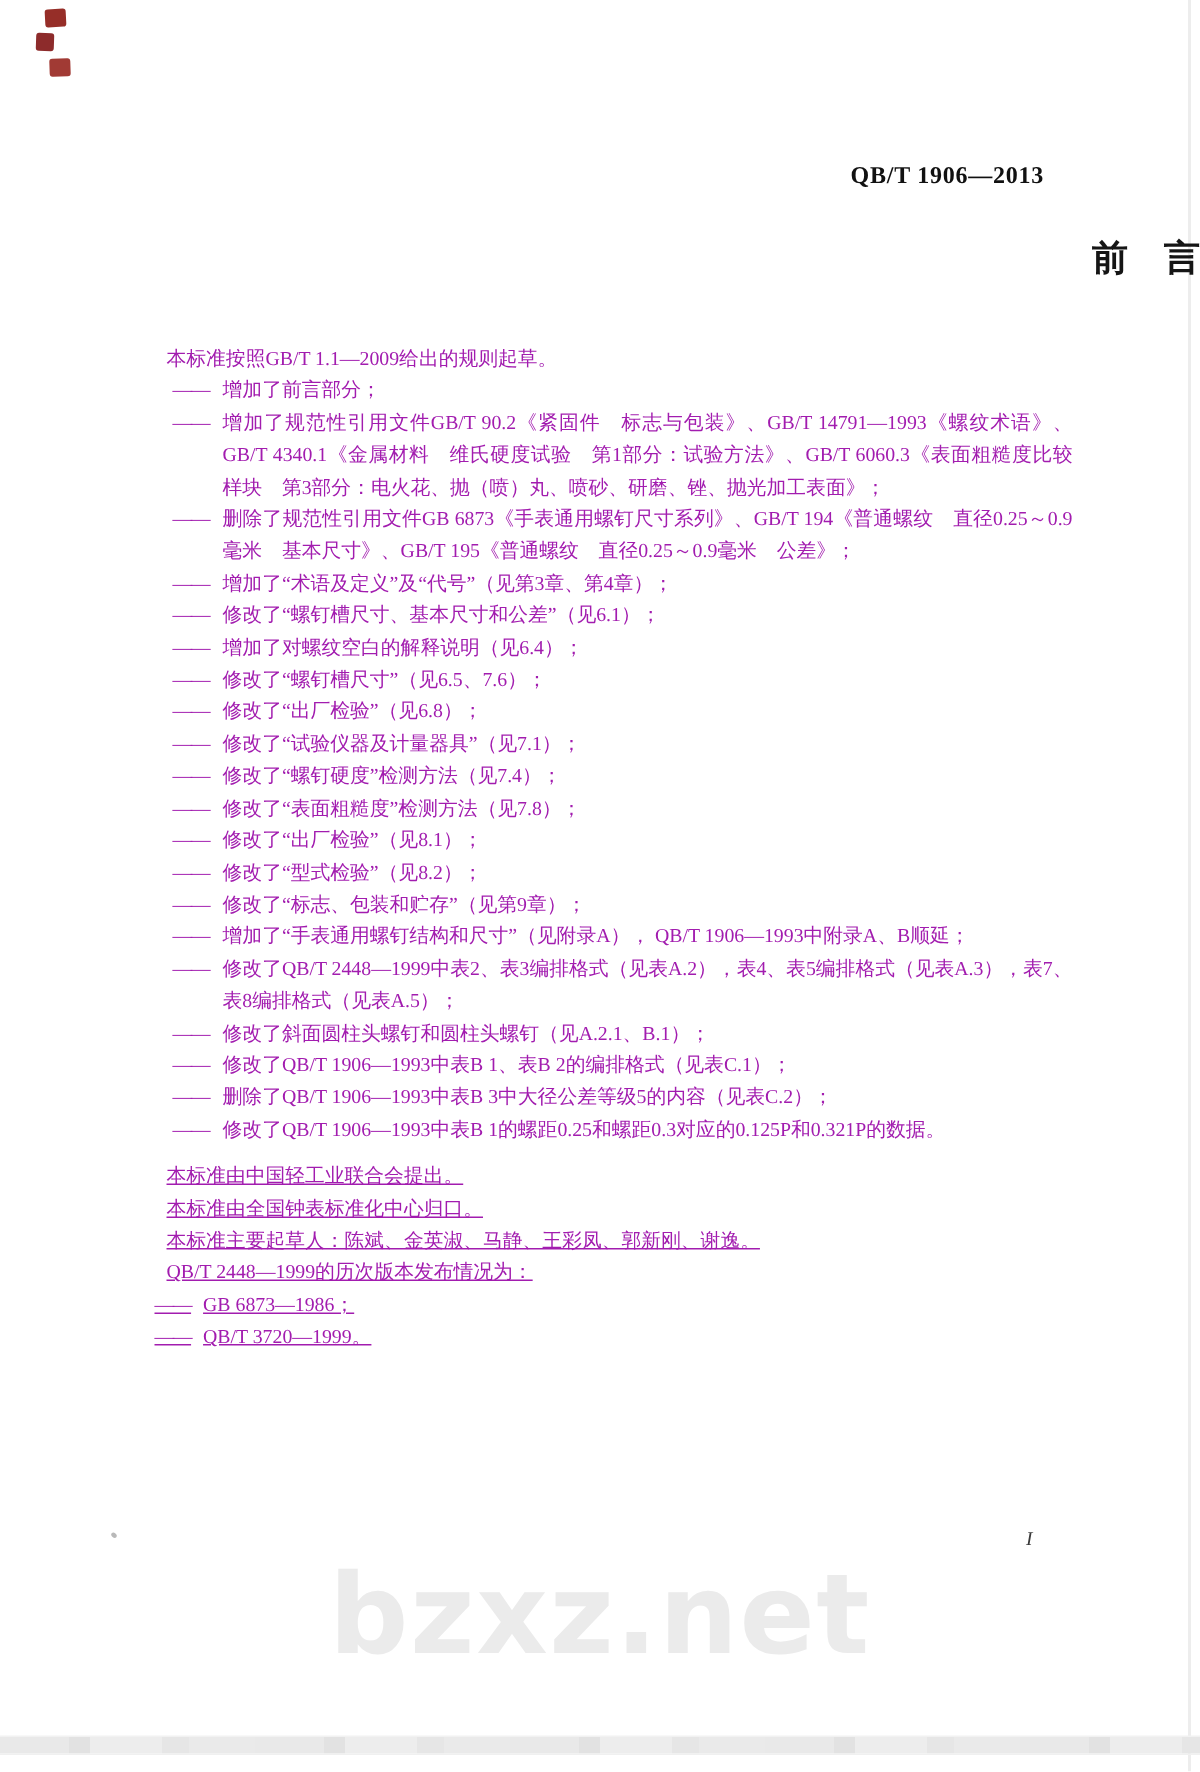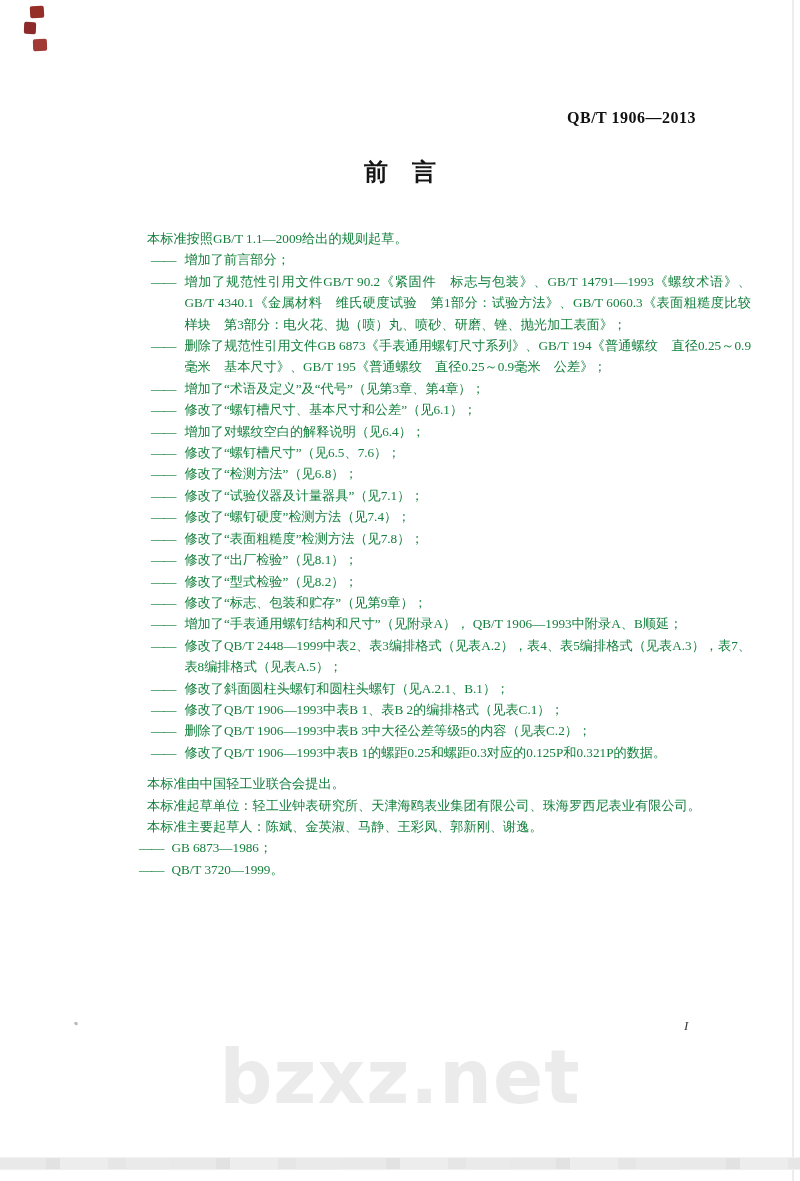--- a/index.html
+++ b/index.html
@@ -19,34 +19,34 @@
   .rm3 { left:33px; top:39px; width:14px; height:12px; background:#a13a34; transform:rotate(-2deg); }
   .rm4 { left:25px; top:1159px; width:11px; height:9px; background:#a03636; }
 
   .speck { position:absolute; left:74px; top:1022px; width:4px; height:3px;
            background:#b9b9b9; border-radius:50%; transform:rotate(40deg); }
 
   .doc-number { position:absolute; top:109px; right:104px;
                 font-size:16px; font-weight:bold; letter-spacing:.5px; color:#111; }
 
   .doc-title { position:absolute; top:156px; left:0; width:100%;
-               text-align:center; font-size:24px; font-weight:bold; color:#151515; }
+               text-align:right; font-size:24px; font-weight:bold; color:#151515; }
 
   .content { position:absolute; top:228px; left:89px; width:626px;
-             font-size:13.2px; line-height:21.4px; text-align:justify; color:#15803d;margin-left:36px; }
+             font-size:13.2px; line-height:21.4px; text-align:justify; color:#a21caf; }
 
   .para.indent { text-indent:22px; }
 
   .changes { margin-top:0; }
   .li { display:flex; align-items:flex-start; }
   .li .dash { flex:0 0 auto; margin-left:26px; margin-right:9px; white-space:nowrap;
               letter-spacing:-1px; }
   .li .li-text { flex:1 1 auto; }
 
-  .closing { margin-top:10px; }
+  .closing { margin-top:10px;text-decoration:underline; }
   .closing .para { text-indent:22px; }
 
   .history .dash { margin-left:14px; margin-right:8px; }
 
   .page-number { position:absolute; left:684px; top:1018px; font-size:13px;
                  color:#3a3a3a; font-style:italic; }
 
   .watermark { position:absolute; left:0; top:1034px; width:100%; text-align:center;
                font-family:"DejaVu Sans","Liberation Sans",sans-serif;
                font-weight:bold; font-size:74px; letter-spacing:1px;
@@ -103,21 +103,21 @@
       <div class="li">
           <span class="dash">——</span>
           <span class="li-text">增加了对螺纹空白的解释说明（见6.4）；</span>
         </div>
       <div class="li">
           <span class="dash">——</span>
           <span class="li-text">修改了“螺钉槽尺寸”（见6.5、7.6）；</span>
         </div>
       <div class="li">
           <span class="dash">——</span>
-          <span class="li-text">修改了“检测方法”（见6.8）；</span>
+          <span class="li-text">修改了“出厂检验”（见6.8）；</span>
         </div>
       <div class="li">
           <span class="dash">——</span>
           <span class="li-text">修改了“试验仪器及计量器具”（见7.1）；</span>
         </div>
       <div class="li">
           <span class="dash">——</span>
           <span class="li-text">修改了“螺钉硬度”检测方法（见7.4）；</span>
         </div>
       <div class="li">
@@ -157,22 +157,23 @@
           <span class="li-text">删除了QB/T 1906—1993中表B 3中大径公差等级5的内容（见表C.2）；</span>
         </div>
       <div class="li">
           <span class="dash">——</span>
           <span class="li-text">修改了QB/T 1906—1993中表B 1的螺距0.25和螺距0.3对应的0.125P和0.321P的数据。</span>
         </div>
     </div>
 
     <div class="closing">
       <p class="para">本标准由中国轻工业联合会提出。</p>
-      <p class="para">本标准起草单位：轻工业钟表研究所、天津海鸥表业集团有限公司、珠海罗西尼表业有限公司。</p>
+      <p class="para">本标准由全国钟表标准化中心归口。</p>
       <p class="para">本标准主要起草人：陈斌、金英淑、马静、王彩凤、郭新刚、谢逸。</p>
+      <p class="para">QB/T 2448—1999的历次版本发布情况为：</p>
       <div class="li history">
           <span class="dash">——</span>
           <span class="li-text">GB 6873—1986；</span>
         </div>
       <div class="li history">
           <span class="dash">——</span>
           <span class="li-text">QB/T 3720—1999。</span>
         </div>
     </div>
 

